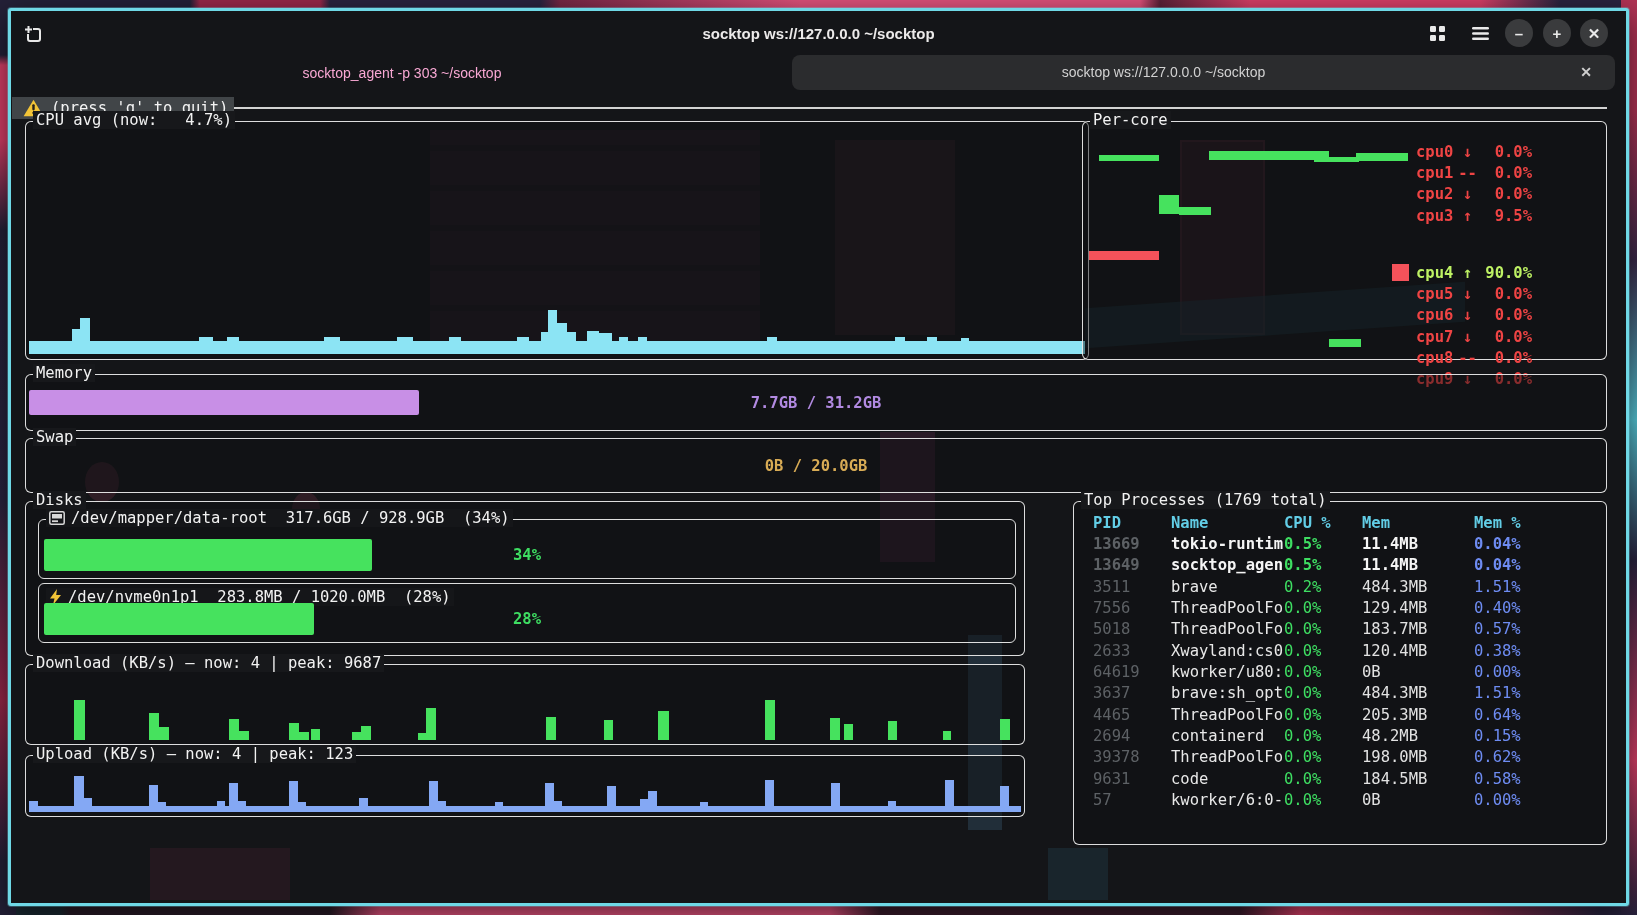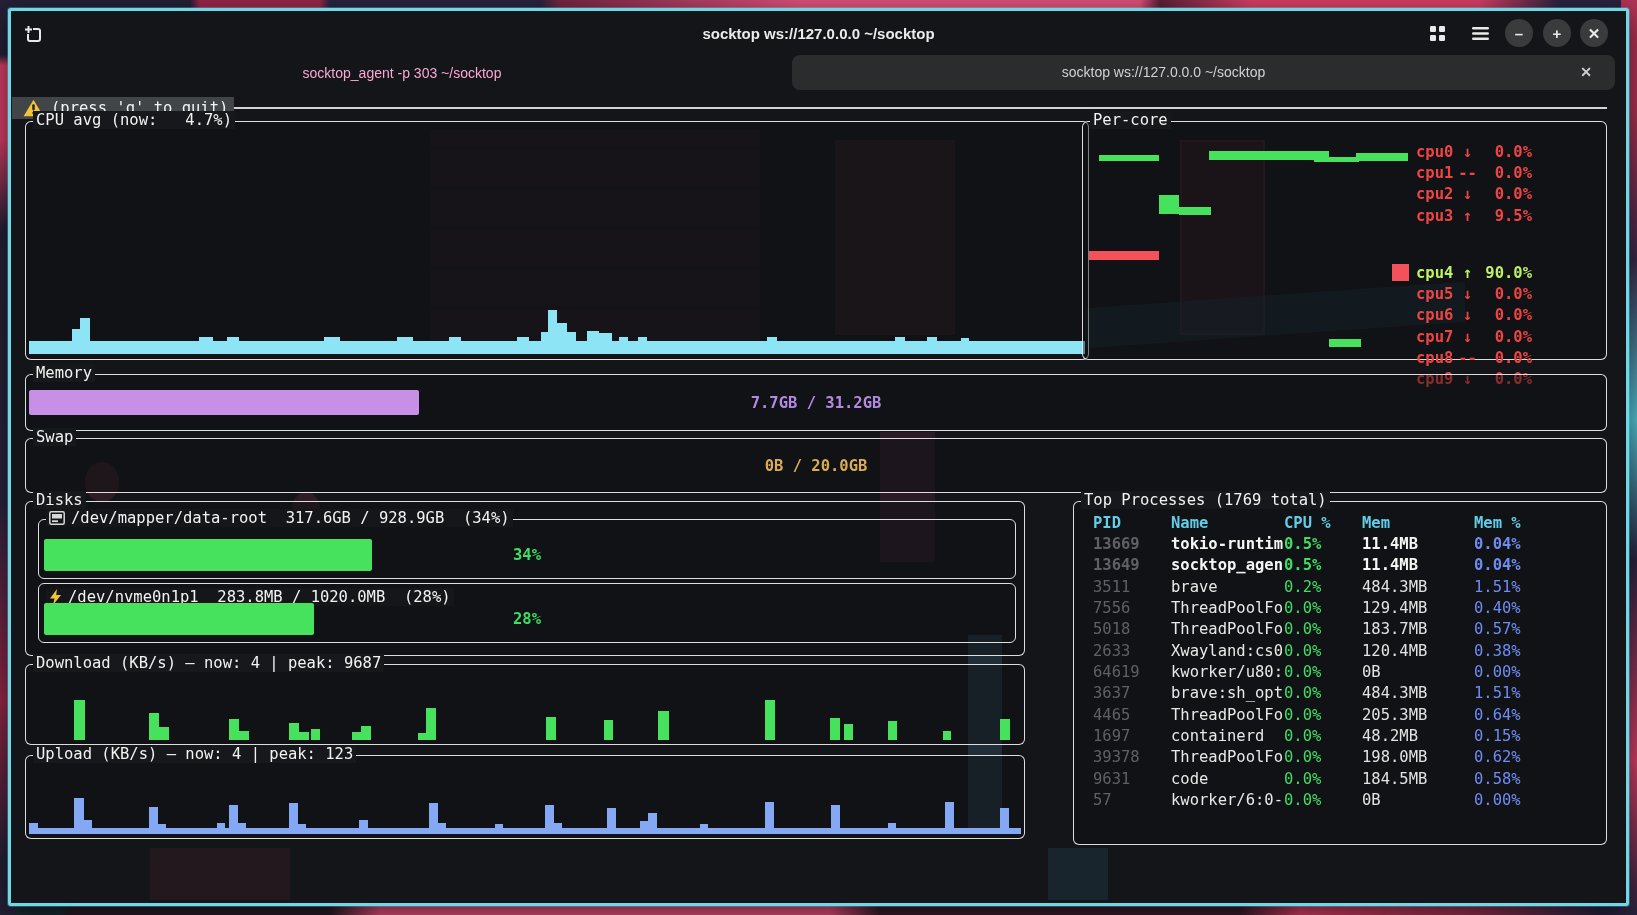--- a/index.html
+++ b/index.html
@@ -320,21 +320,21 @@
           <div class="sbar" style="left: 629px; width: 11px; height: 29px;"></div>
           <div class="sbar" style="left: 736px; width: 10px; height: 40px;"></div>
           <div class="sbar" style="left: 801px; width: 10px; height: 22px;"></div>
           <div class="sbar" style="left: 815px; width: 9px; height: 16px;"></div>
           <div class="sbar" style="left: 859px; width: 9px; height: 19px;"></div>
           <div class="sbar" style="left: 914px; width: 8px; height: 9px;"></div>
           <div class="sbar" style="left: 971px; width: 10px; height: 21px;"></div>
         </div>
   </div>
 
-  <div class="panel term" style="left:25px;top:755px;width:1000px;height:84px;">
+  <div class="panel term" style="left:25px;top:755px;width:1000px;height:62px;">
     <div class="ptitle">Upload (KB/s) — now: 4 | peak: 123</div>
     <div class="spark ul-spark" style="bottom:4px;">
           <div class="sbase" style="height: 6px;"></div>
           <div class="sbar" style="left: 0px; width: 9px; height: 11px;"></div>
           <div class="sbar" style="left: 45px; width: 10px; height: 36px;"></div>
           <div class="sbar" style="left: 55px; width: 8px; height: 14px;"></div>
           <div class="sbar" style="left: 120px; width: 9px; height: 27px;"></div>
           <div class="sbar" style="left: 129px; width: 8px; height: 10px;"></div>
           <div class="sbar" style="left: 188px; width: 8px; height: 11px;"></div>
           <div class="sbar" style="left: 200px; width: 9px; height: 29px;"></div>
@@ -427,21 +427,21 @@
               <span class="c-memp">1.51%</span>
             </div>
             <div class="proc-row">
               <span class="c-pid">4465</span>
               <span class="c-name">ThreadPoolFo</span>
               <span class="c-cpu">0.0%</span>
               <span class="c-mem">205.3MB</span>
               <span class="c-memp">0.64%</span>
             </div>
             <div class="proc-row">
-              <span class="c-pid">1697</span>
+              <span class="c-pid">2694</span>
               <span class="c-name">containerd</span>
               <span class="c-cpu">0.0%</span>
               <span class="c-mem">48.2MB</span>
               <span class="c-memp">0.15%</span>
             </div>
             <div class="proc-row">
               <span class="c-pid">39378</span>
               <span class="c-name">ThreadPoolFo</span>
               <span class="c-cpu">0.0%</span>
               <span class="c-mem">198.0MB</span>

